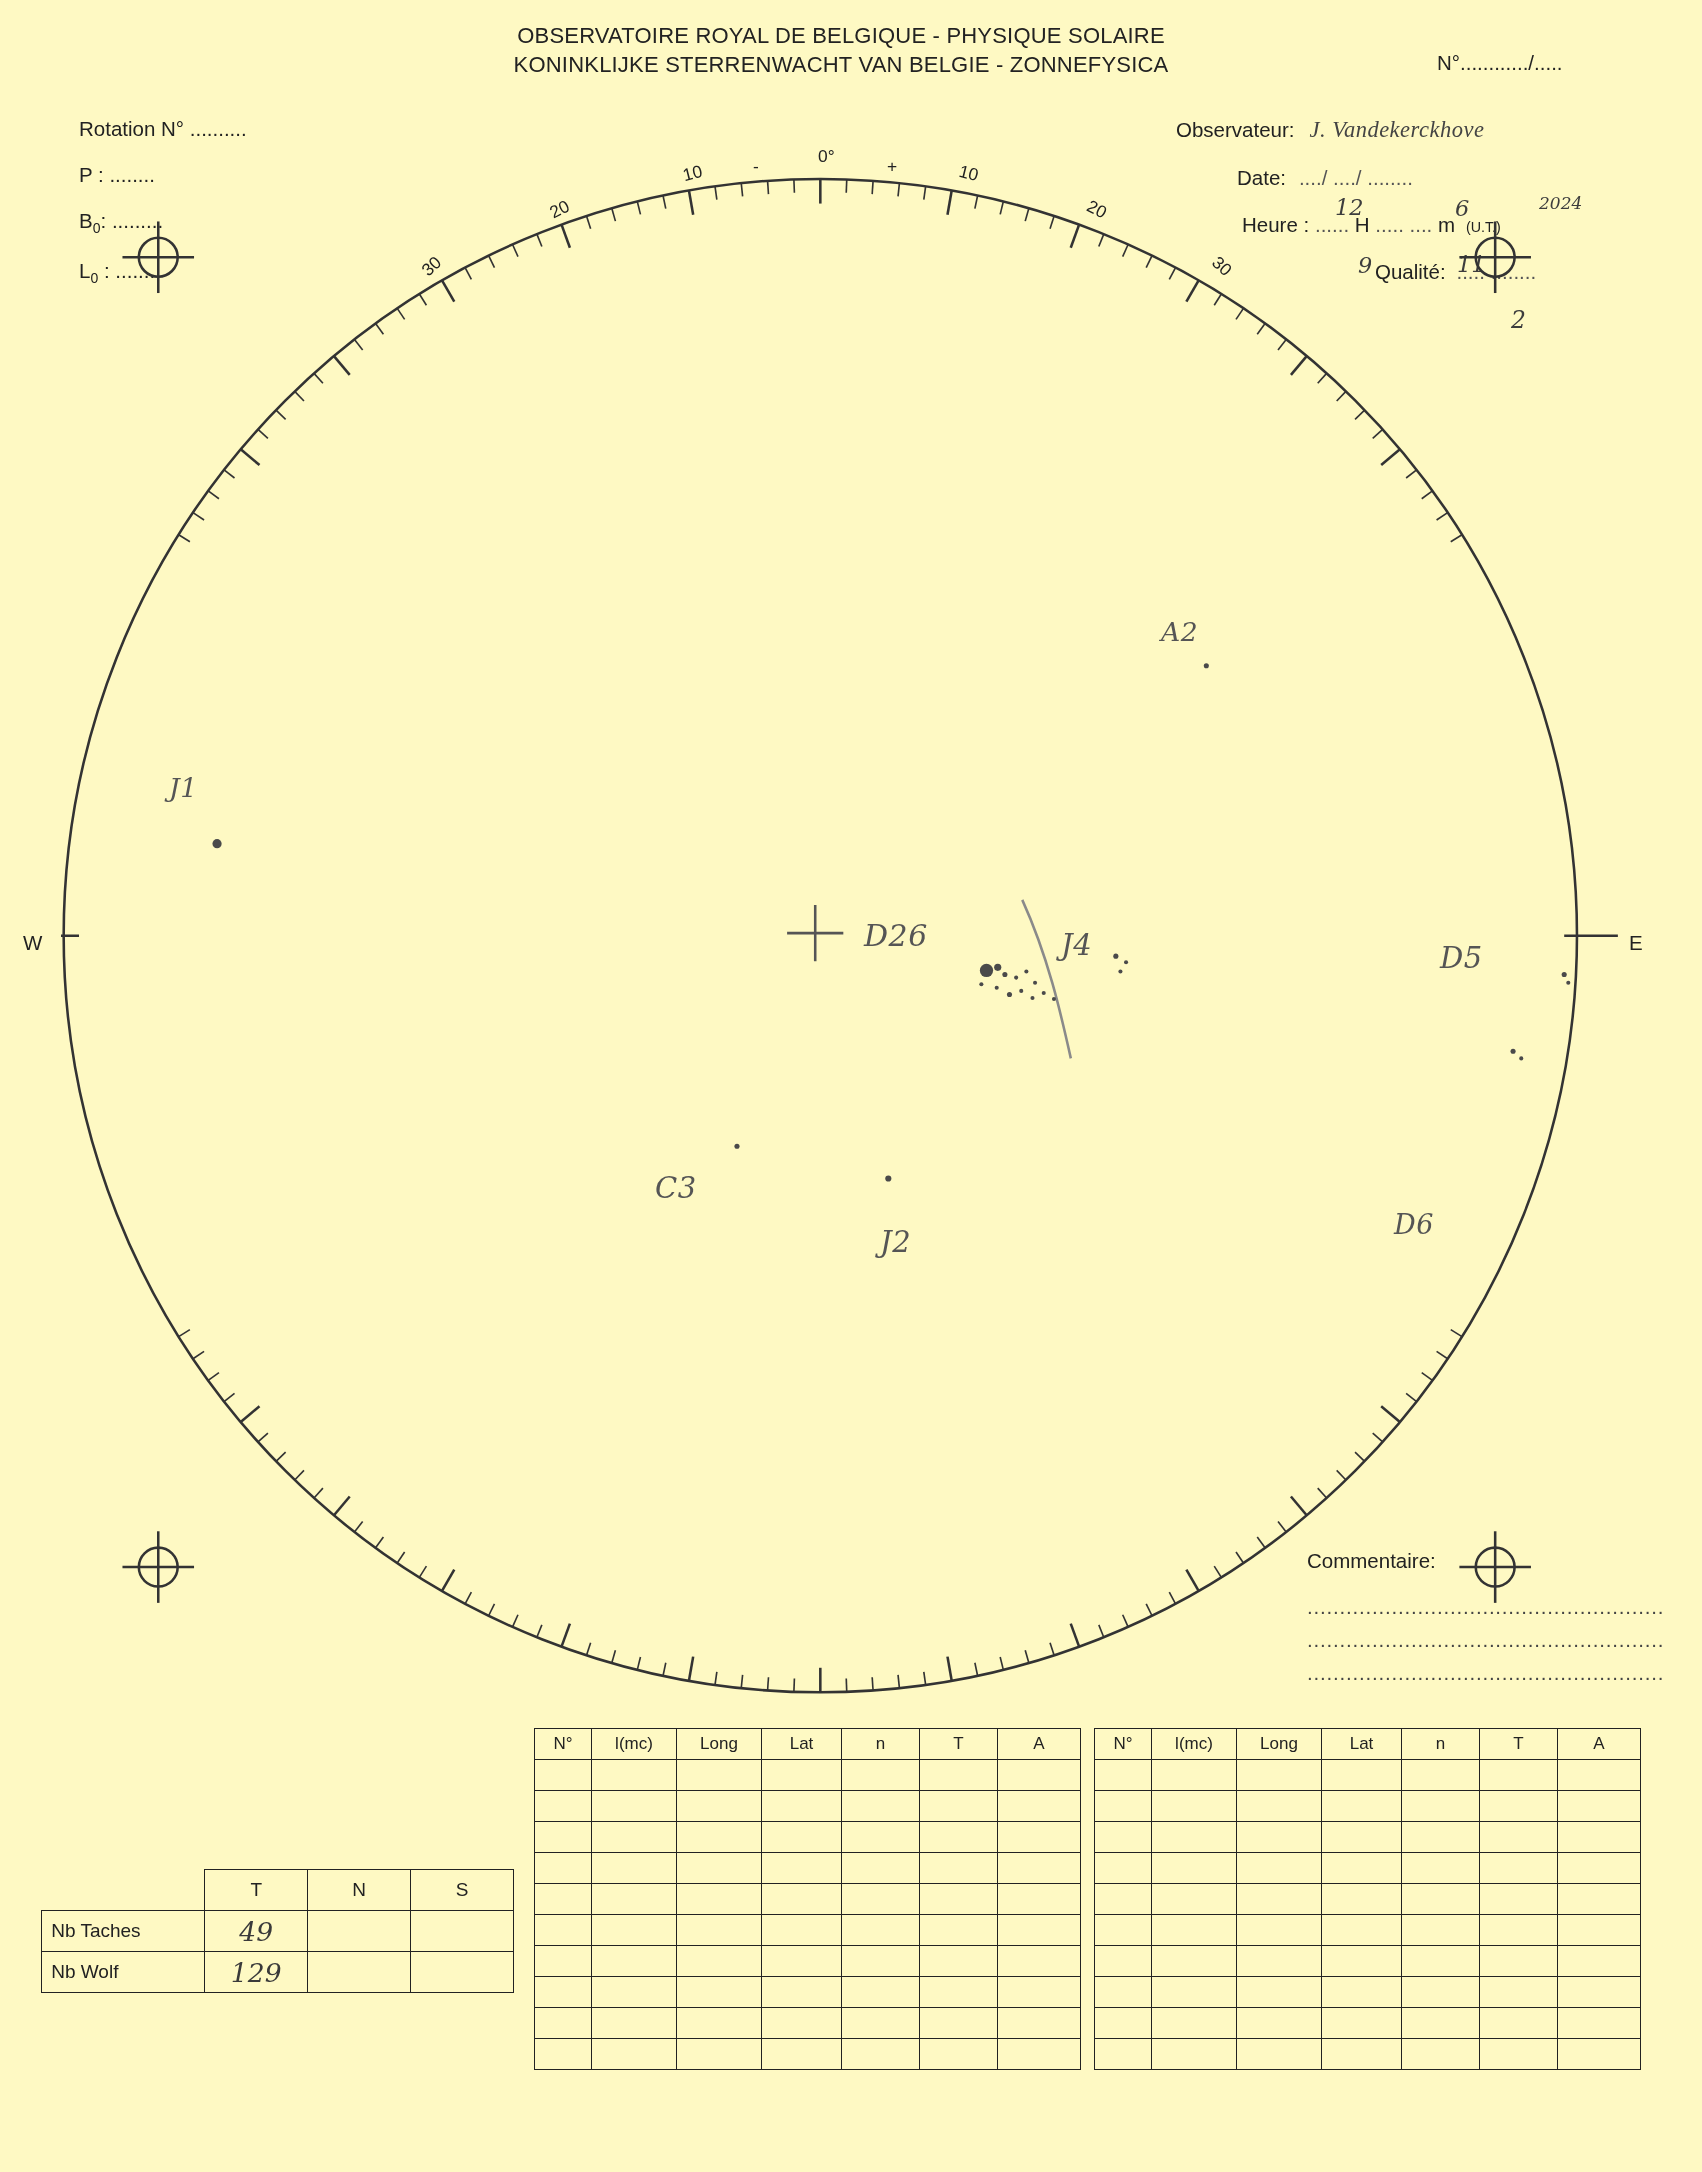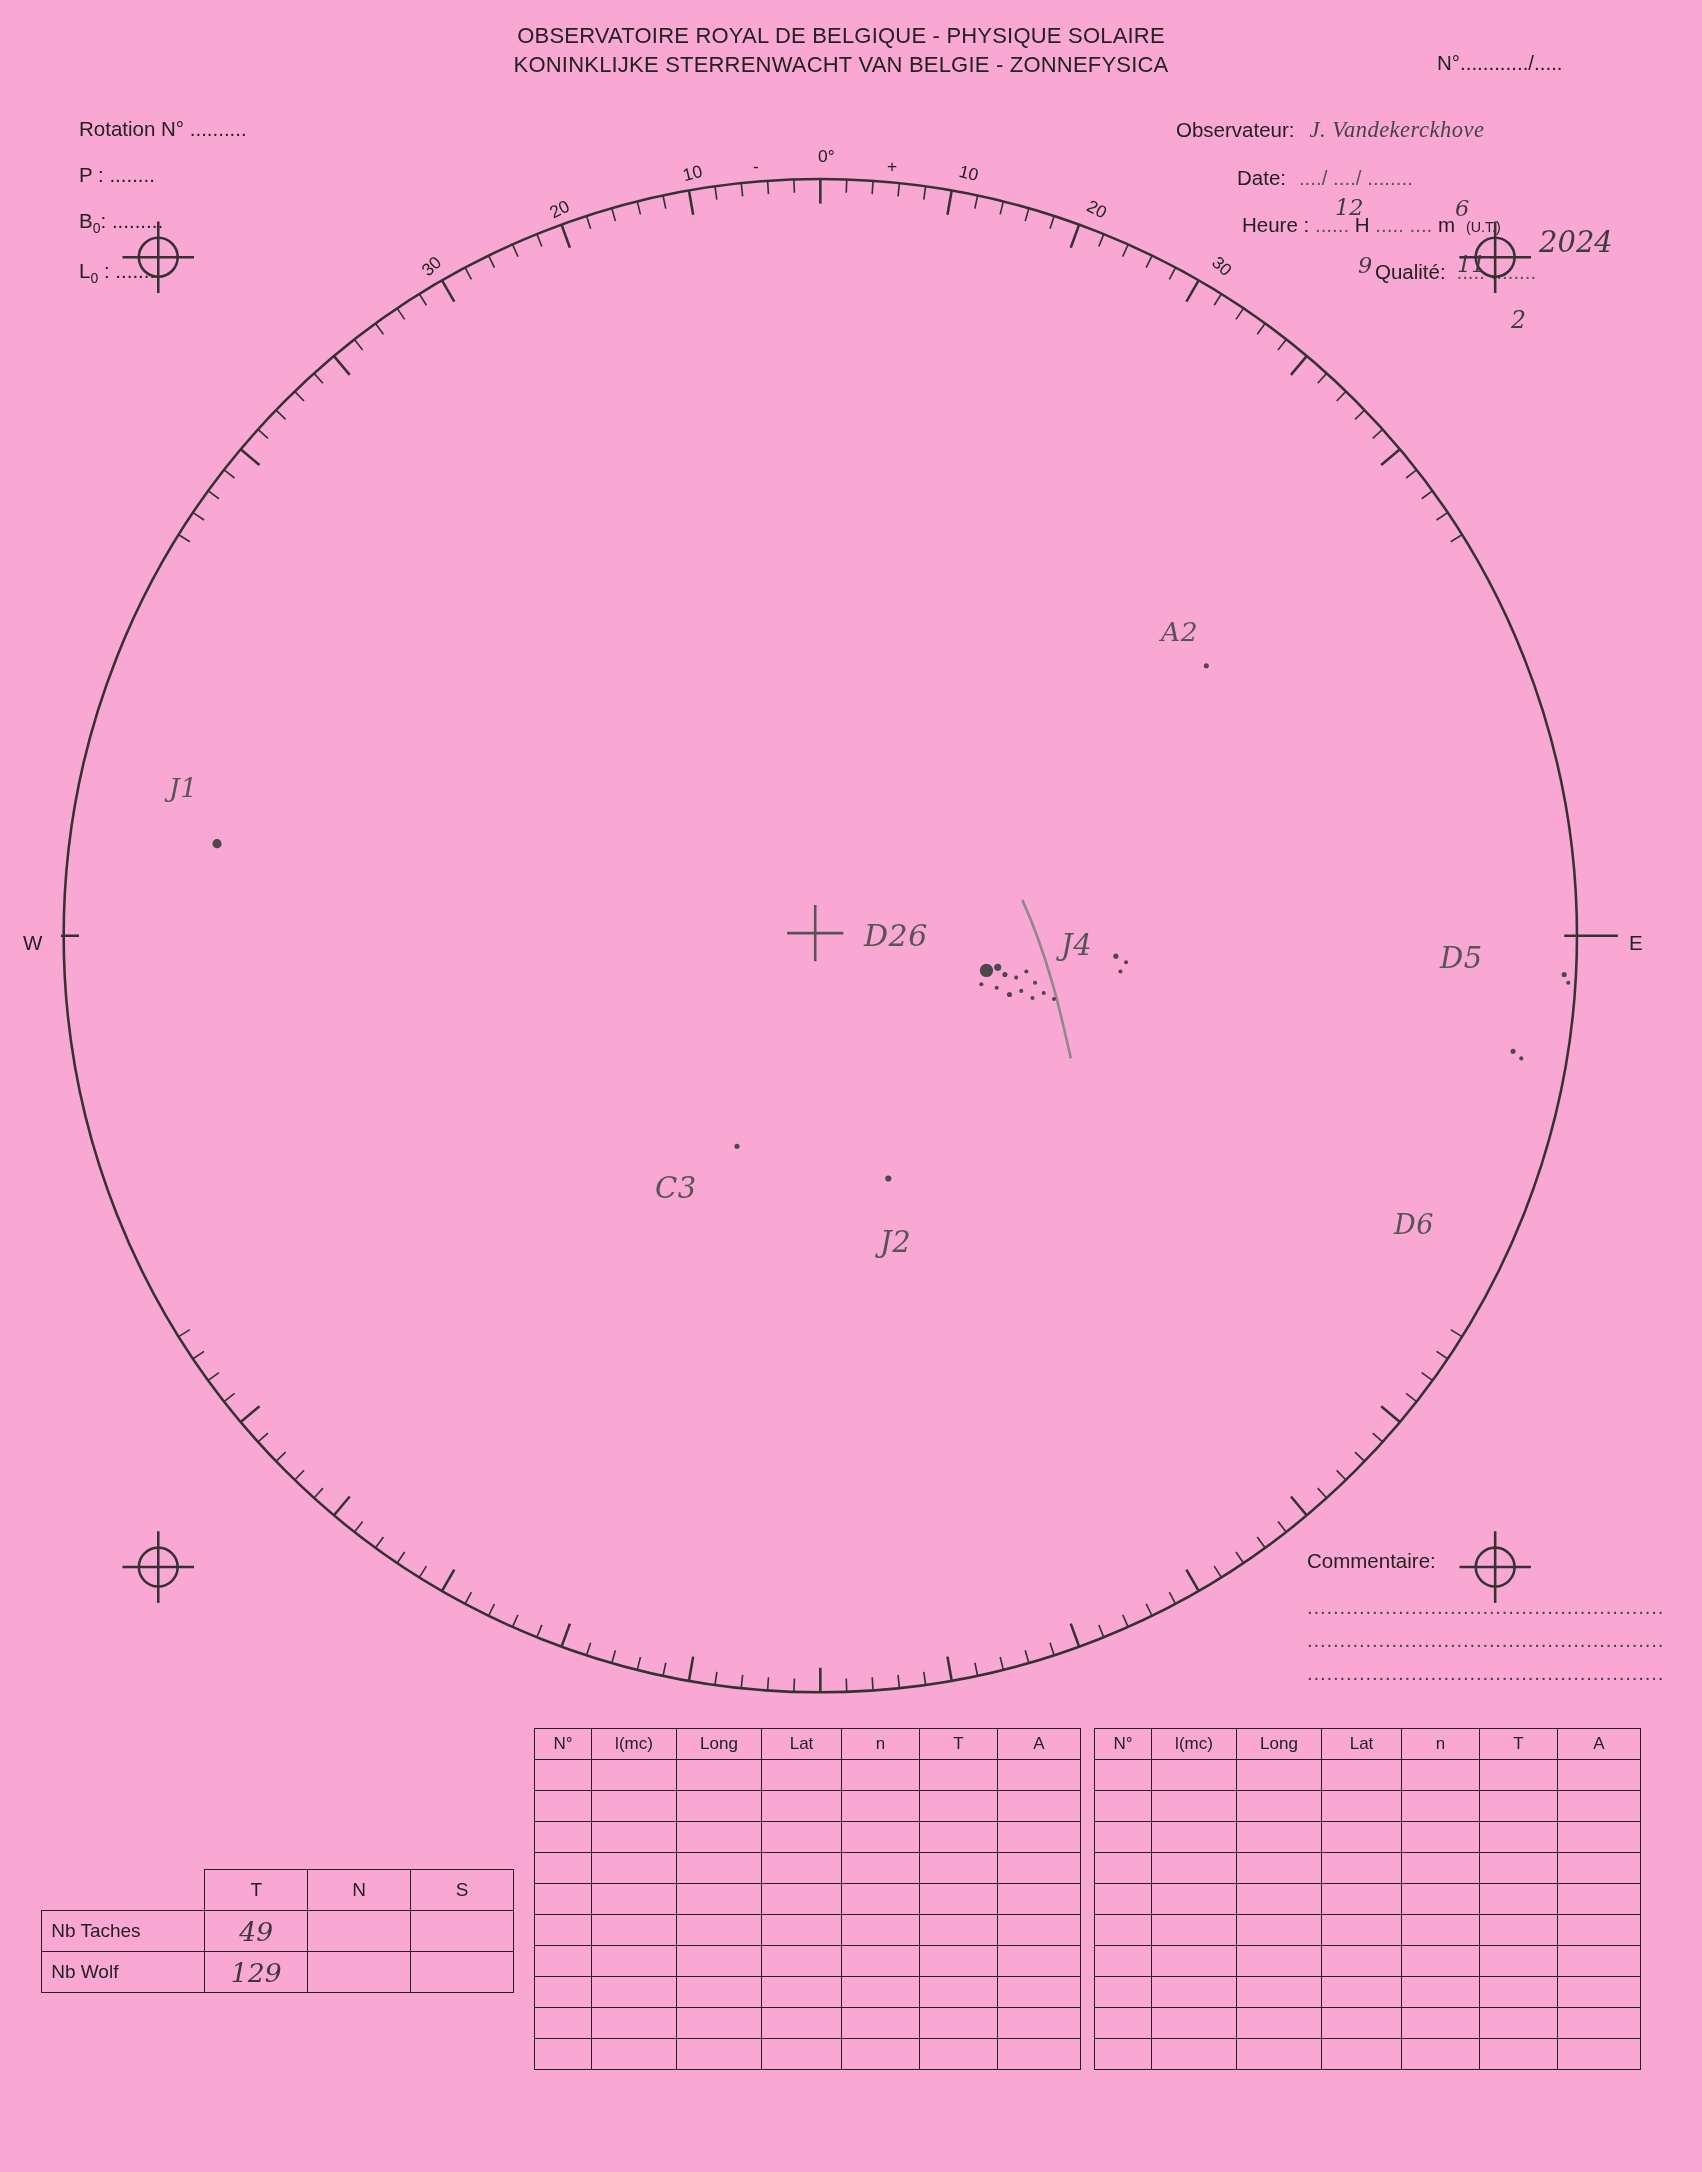--- a/index.html
+++ b/index.html
@@ -13,21 +13,21 @@
     position: relative;
     font-family: "Liberation Sans", sans-serif;
     color: #1a1a1a;
     overflow: hidden;
   }
   .page {
     position: absolute;
     left: 0; top: 0;
     width: 1703px;
     height: 2172px;
-    background: #f9a8d4;
+    background: #fef9c3;
   }
 
   
   .title-block {
     position: absolute;
     left: 373px;
     top: 20.5px;
     width: 936px;
     text-align: center;
     line-height: 1.32;
@@ -241,21 +241,21 @@
       <span class="ut" style="margin-left:5.1px;">(U.T.)</span>
     </div>
     <div class="row" style="margin-left:199px;">
       <span class="lbl">Qualité:</span>
       <span style="color:#555;margin-left:5.1px;">.....          ........</span>
     </div>
   </div>
 
   <div class="hw" style="left:1335px; top:194px; font-size:22.5px;">12</div>
   <div class="hw" style="left:1455px; top:195px; font-size:22.5px;">6</div>
-  <div class="hw" style="left:1539px; top:193px; font-size:29px;margin-top:32px;">2024</div>
+  <div class="hw" style="left:1539px; top:193px; font-size:17px;">2024</div>
   <div class="hw" style="left:1358px; top:252px; font-size:22.5px;">9</div>
   <div class="hw" style="left:1457px; top:251px; font-size:22.5px;">11</div>
   <div class="hw" style="left:1511px; top:306px; font-size:23.5px;">2</div>
 
   <div class="disk-wrap">
     <svg class="disk" width="1580" height="1636" viewBox="0 0 3090 3200" xmlns="http://www.w3.org/2000/svg">
 
       <circle cx="1485" cy="1660" r="1480" fill="none" stroke="#333" stroke-width="5"></circle>
 
       <g stroke="#333" stroke-width="3.5">

